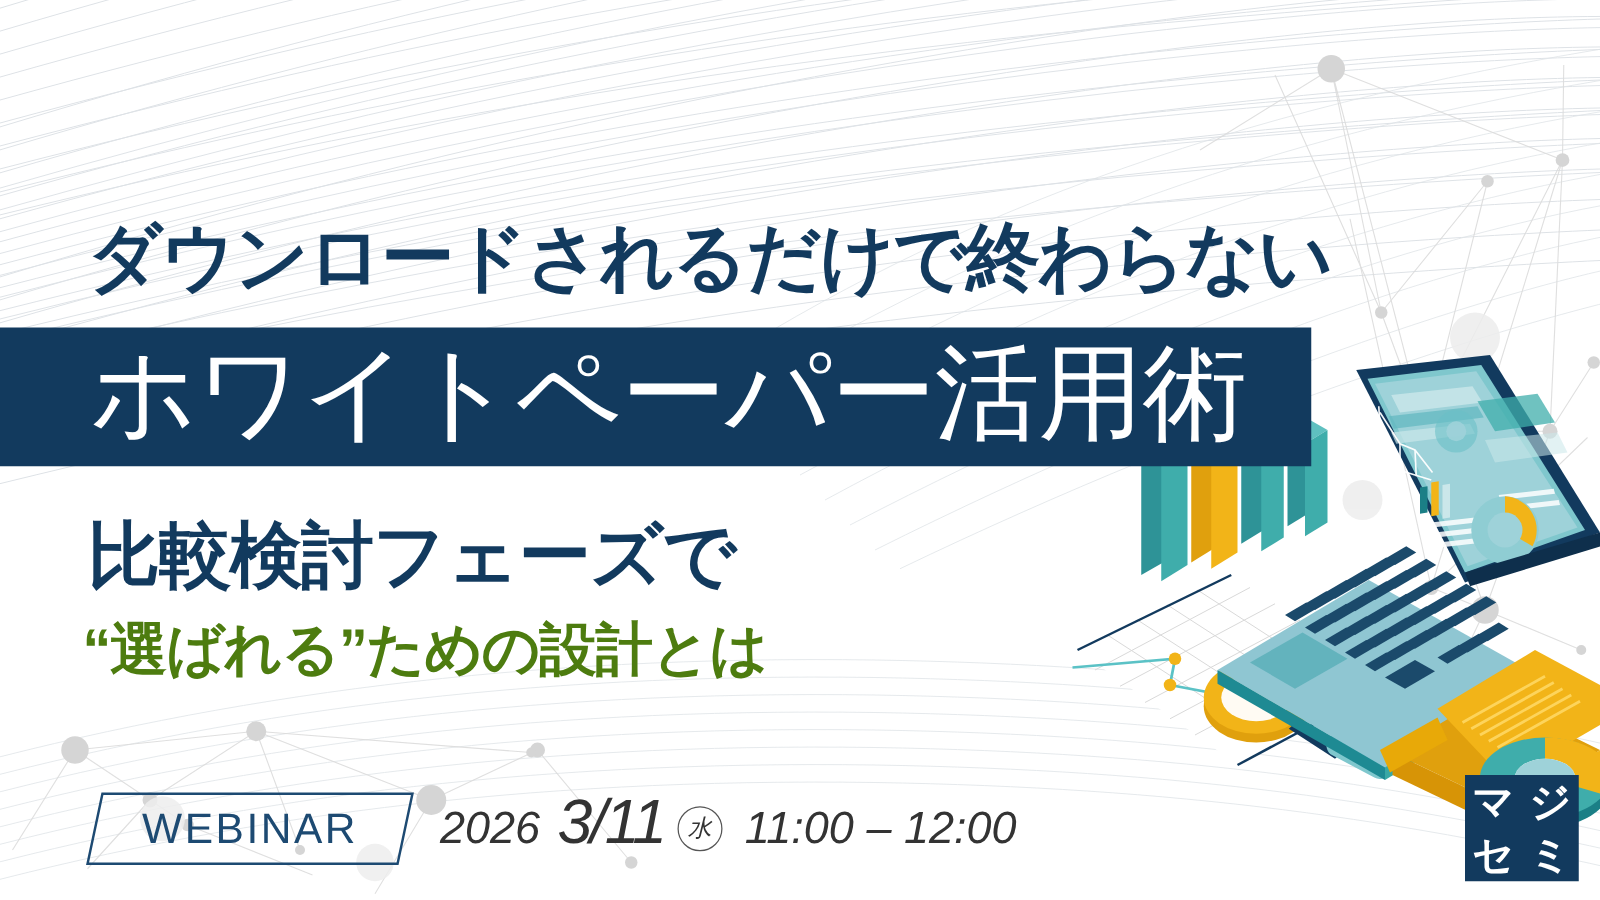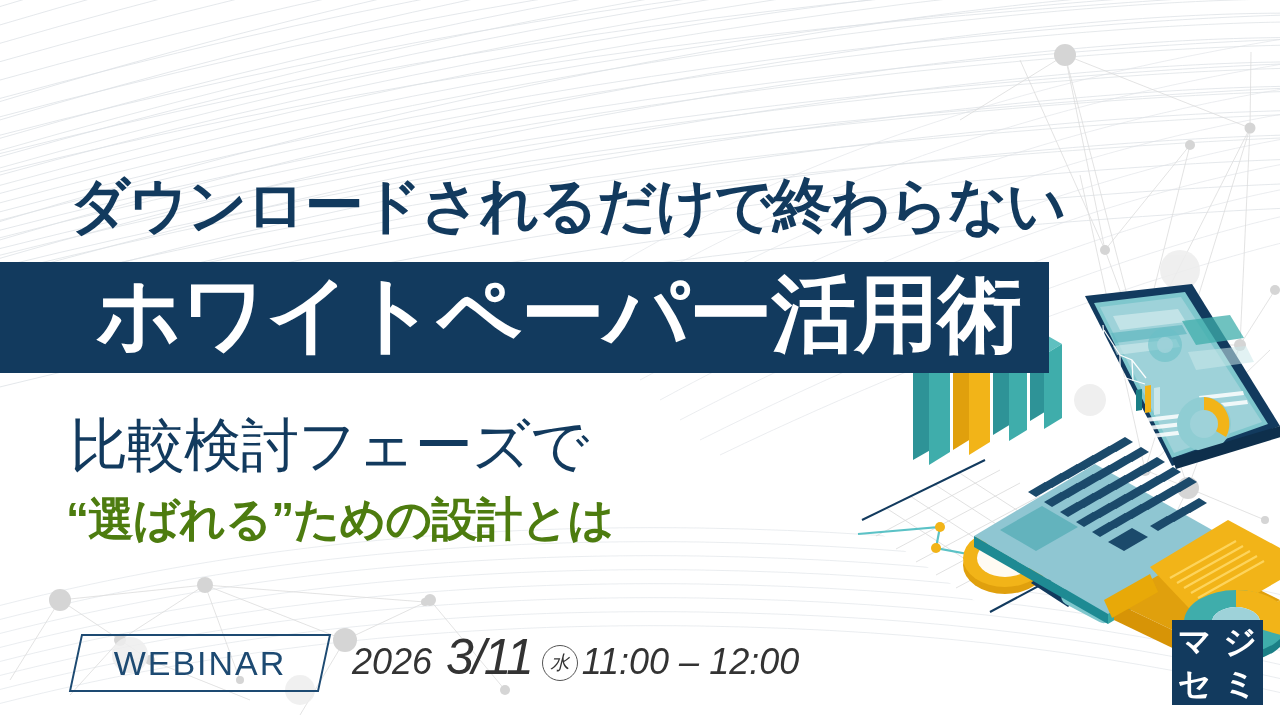--- a/index.html
+++ b/index.html
@@ -22,26 +22,26 @@
     font-size:60px;font-weight:bold;letter-spacing:-1.5px;
     color:#123a5e;line-height:1;white-space:nowrap;
     transform:scaleX(0.98);transform-origin:left center;
   }
   .emphasis-bar{
     position:absolute;left:0;top:262px;width:1049px;height:111px;
     background:#123a5e;
   }
   .emphasis-text{
     position:absolute;left:72px;top:272px;
-    font-size:84px;font-weight:bold;letter-spacing:-1px;
-    color:#ffffff;line-height:1;white-space:nowrap;margin-left:24px;
+    font-size:84px;font-weight:normal;letter-spacing:-1px;
+    color:#ffffff;line-height:1;white-space:nowrap;
   }
   .line4{
     position:absolute;left:70px;top:416px;
-    font-size:58px;font-weight:normal;letter-spacing:-1px;
+    font-size:58px;font-weight:bold;letter-spacing:-1px;
     color:#123a5e;line-height:1;white-space:nowrap;
   }
   .line5{
     position:absolute;left:66px;top:496px;
     font-size:46px;font-weight:bold;letter-spacing:-1px;
     color:#4d7c0f;line-height:1;white-space:nowrap;
   }
 
   
   .webinar-badge{
@@ -58,21 +58,21 @@
     position:absolute;left:352px;top:628px;height:70px;
     display:flex;align-items:baseline;color:#333333;white-space:nowrap;font-style:italic;
   }
   .dt-year{font-size:36px;letter-spacing:0px;}
   .dt-md{font-size:50px;margin-left:14px;letter-spacing:-2px;font-weight:400;}
   .dt-dow{
     display:inline-flex;align-items:center;justify-content:center;
     width:34px;height:34px;border:1.6px solid #555;border-radius:50%;
     font-size:19px;margin-left:10px;position:relative;top:-5px;color:#333;
   }
-  .dt-time{font-size:36px;margin-left:4px;letter-spacing:0px;}
+  .dt-time{font-size:36px;margin-left:18px;letter-spacing:0px;}
 
   
   .logo{
     position:absolute;left:1172px;top:620px;width:91px;height:85px;
     background:#123a5e;display:grid;
     grid-template-columns:1fr 1fr;grid-template-rows:1fr 1fr;
     align-items:center;justify-items:center;
   }
   .logo span{color:#fff;font-size:33px;font-weight:bold;line-height:1;}
 </style>

